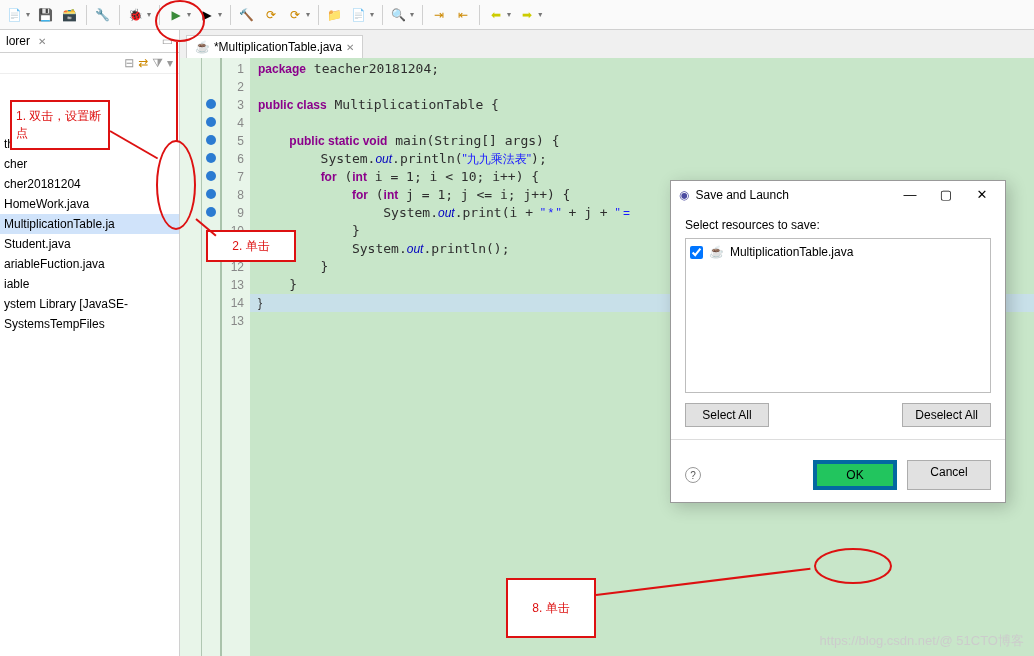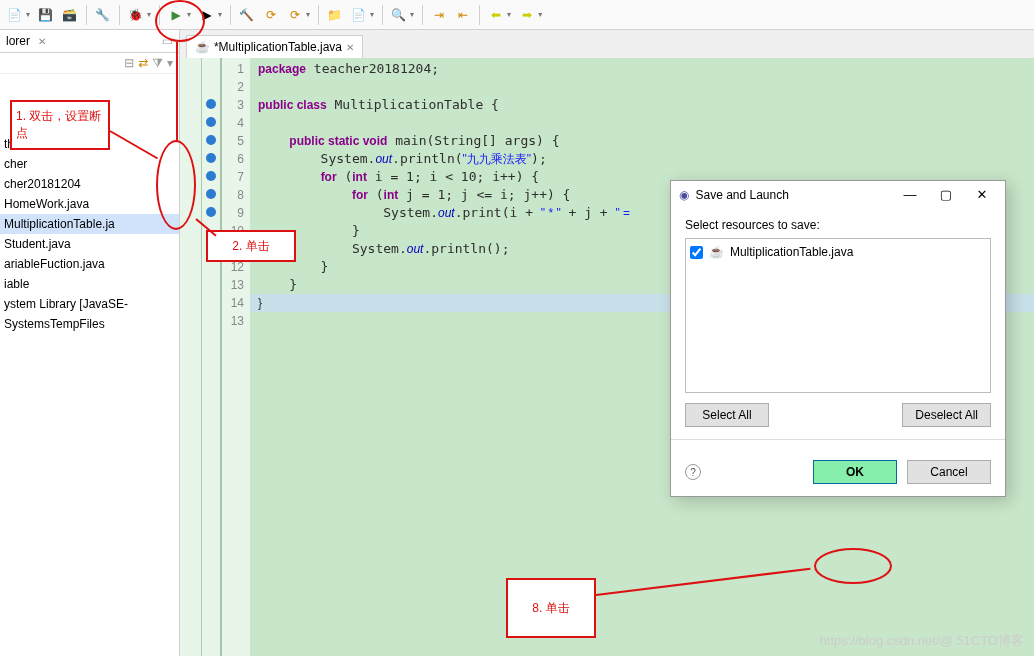--- a/index.html
+++ b/index.html
@@ -35,21 +35,21 @@
 
   .dialog { position: absolute; left: 670px; top: 180px; width: 336px; background: #fff; border: 1px solid #999; box-shadow: 4px 4px 16px rgba(0,0,0,0.2); }
   .dlg-title { display: flex; align-items: center; padding: 6px 8px; gap: 6px; font-size: 13px; }
   .dlg-title .spacer { flex: 1; }
   .dlg-winbtn { width: 30px; text-align: center; font-size: 13px; cursor:pointer;}
   .dlg-body { padding: 10px 14px; }
   .dlg-list { border: 1px solid #bdbdbd; height: 155px; padding: 4px; margin-top:6px;}
   .dlg-list-row { display: flex; align-items: center; gap: 6px; padding: 2px 0;}
   .dlg-bts-row { display: flex; justify-content: space-between; gap: 8px; margin-top: 10px; }
   .dlg-btn { padding: 4px 12px; border: 1px solid #adadad; background: #e1e1e1; cursor: pointer; min-width: 84px; text-align:center;}
-  .dlg-btn.primary { border: 1px solid #0369a1; background: #86efac; font-weight: bold; }
+  .dlg-btn.primary { border: 4px solid #0369a1; background: #22c55e; }
   .dlg-sep { border-top: 1px solid #ddd; margin: 12px -14px 10px -14px;}
   .dlg-footer { display: flex; justify-content: space-between; align-items: center; padding: 0 14px 12px 14px;}
   .always-row { display:flex; align-items:center; gap:6px; margin-top:10px;}
   .help-q { width:16px; height:16px; border:1px solid #999; border-radius:50%; font-size:10px; display:flex; align-items:center; justify-content:center; color:#555;}
   .chk { width:13px; height:13px;}
   
   .anno-box { position: absolute; border: 2px solid #d11; background: #fff; color: #d11; display: flex; align-items: center; justify-content: center; font-size: 15px; }
   .anno-circle { position: absolute; border: 2px solid #d11; border-radius: 50%; }
   .anno-line { position:absolute; background:#d11; }
   .watermark { position:absolute; right:10px; bottom:6px; color:#ccc; font-size:13px; pointer-events:none;}

